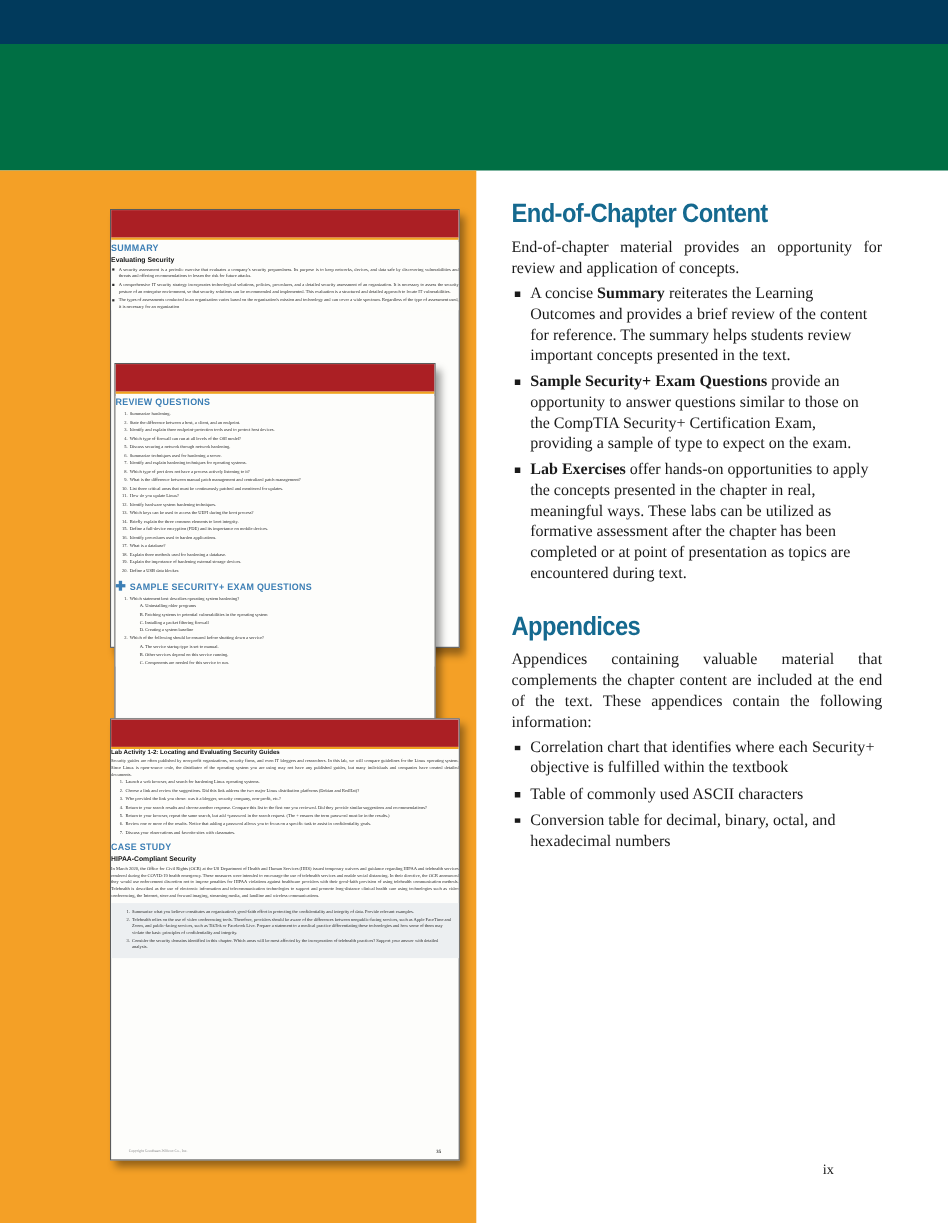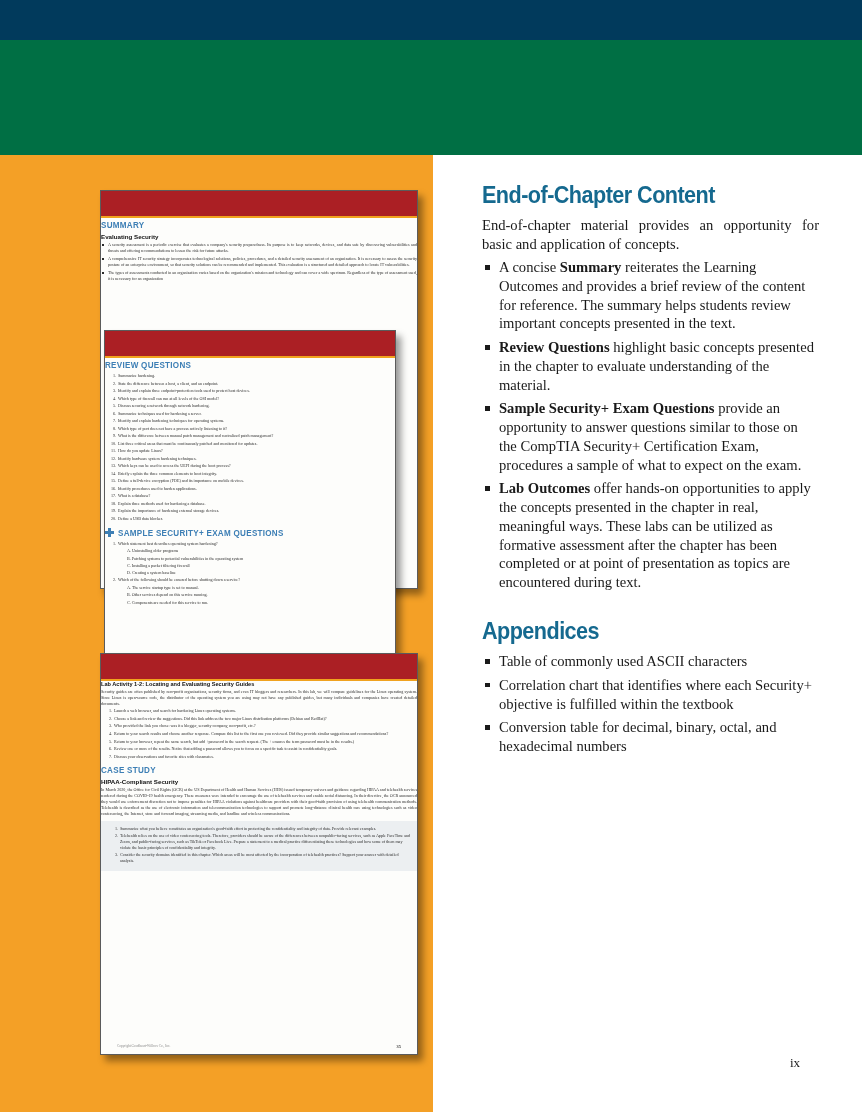--- a/index.html
+++ b/index.html
@@ -7,21 +7,21 @@
     width:862px;height:1112px;position:relative;overflow:hidden;
     background:#ffffff;
     font-family:"Liberation Serif", serif;
   }
   
   .band-navy{position:absolute;left:0;top:0;width:862px;height:40px;background:#013a5c;}
   .band-green{position:absolute;left:0;top:40px;width:862px;height:115px;background:#006f44;}
   .panel-orange{position:absolute;left:0;top:155px;width:433px;height:957px;background:#f4a026;}
 
   
-  .col-right{position:absolute;left:482px;top:182px;width:337px;}
+  .col-right{position:absolute;left:465px;top:182px;width:337px;}
   h1.sec-title{
     font-family:"Liberation Sans", sans-serif;
     font-weight:bold;font-size:24px;line-height:1.05;
     color:#15698f;margin:0 0 9px 0;letter-spacing:-0.6px;
     transform:scaleX(0.9);transform-origin:left center;
   }
   h1.sec-title.second{margin-top:26px;}
   p.lead{
     font-size:14.6px;line-height:1.30;margin:0 0 4px 0;color:#1a1a1a;
     text-align:justify;
@@ -30,21 +30,21 @@
   ul.bullets li{
     position:relative;padding-left:17px;margin-bottom:5px;
     font-size:14.6px;line-height:1.285;color:#1a1a1a;
   }
   ul.bullets li:before{
     content:"";position:absolute;left:3px;top:7px;
     width:4.5px;height:4.5px;background:#1a1a1a;
   }
   b{font-weight:bold;}
   .folio{
-    position:absolute;left:790px;top:1055px;font-size:13px;color:#1a1a1a;
+    position:absolute;left:748px;top:1055px;font-size:13px;color:#1a1a1a;
     font-family:"Liberation Serif", serif;
   }
 
   
   .thumb{
     position:absolute;background:#fdfdfb;
     border:1px solid #5b5b5b;
     box-shadow:5px 6px 7px rgba(0,0,0,0.40);
     overflow:hidden;
   }
@@ -201,29 +201,29 @@
   </div>
   <div class="thumb-foot">
     <span class="cr">Copyright Goodheart-Willcox Co., Inc.</span>
     <span class="num">35</span>
   </div>
 </div>
 
 <div class="col-right">
 
   <h1 class="sec-title">End-of-Chapter Content</h1>
-  <p class="lead">End-of-chapter material provides an opportunity for basic and application of concepts.</p>
+  <p class="lead">End-of-chapter material provides an opportunity for review and application of concepts.</p>
   <ul class="bullets">
     <li><span>A concise </span><b>Summary</b><span> reiterates the Learning Outcomes and provides a brief review of the content for reference. The summary helps students review important concepts presented in the text.</span></li>
-    <li><span></span><b>Review Questions</b><span> highlight basic concepts presented in the chapter to evaluate understanding of the material.</span></li>
-    <li><span></span><b>Sample Security+ Exam Questions</b><span> provide an opportunity to answer questions similar to those on the CompTIA Security+ Certification Exam, procedures a sample of what to expect on the exam.</span></li>
-    <li><span></span><b>Lab Outcomes</b><span> offer hands-on opportunities to apply the concepts presented in the chapter in real, meaningful ways. These labs can be utilized as formative assessment after the chapter has been completed or at point of presentation as topics are encountered during text.</span></li>
+    <li><span></span><b>Sample Security+ Exam Questions</b><span> provide an opportunity to answer questions similar to those on the CompTIA Security+ Certification Exam, providing a sample of type to expect on the exam.</span></li>
+    <li><span></span><b>Lab Exercises</b><span> offer hands-on opportunities to apply the concepts presented in the chapter in real, meaningful ways. These labs can be utilized as formative assessment after the chapter has been completed or at point of presentation as topics are encountered during text.</span></li>
   </ul>
 
   <h1 class="sec-title second">Appendices</h1>
+  <p class="lead">Appendices containing valuable material that complements the chapter content are included at the end of the text. These appendices contain the following information:</p>
   <ul class="bullets">
+    <li><span>Correlation chart that identifies where each Security+ objective is fulfilled within the textbook</span></li>
     <li><span>Table of commonly used ASCII characters</span></li>
-    <li><span>Correlation chart that identifies where each Security+ objective is fulfilled within the textbook</span></li>
     <li><span>Conversion table for decimal, binary, octal, and hexadecimal numbers</span></li>
   </ul>
 </div>
 
 <div class="folio">ix</div>
 
 </body></html>

